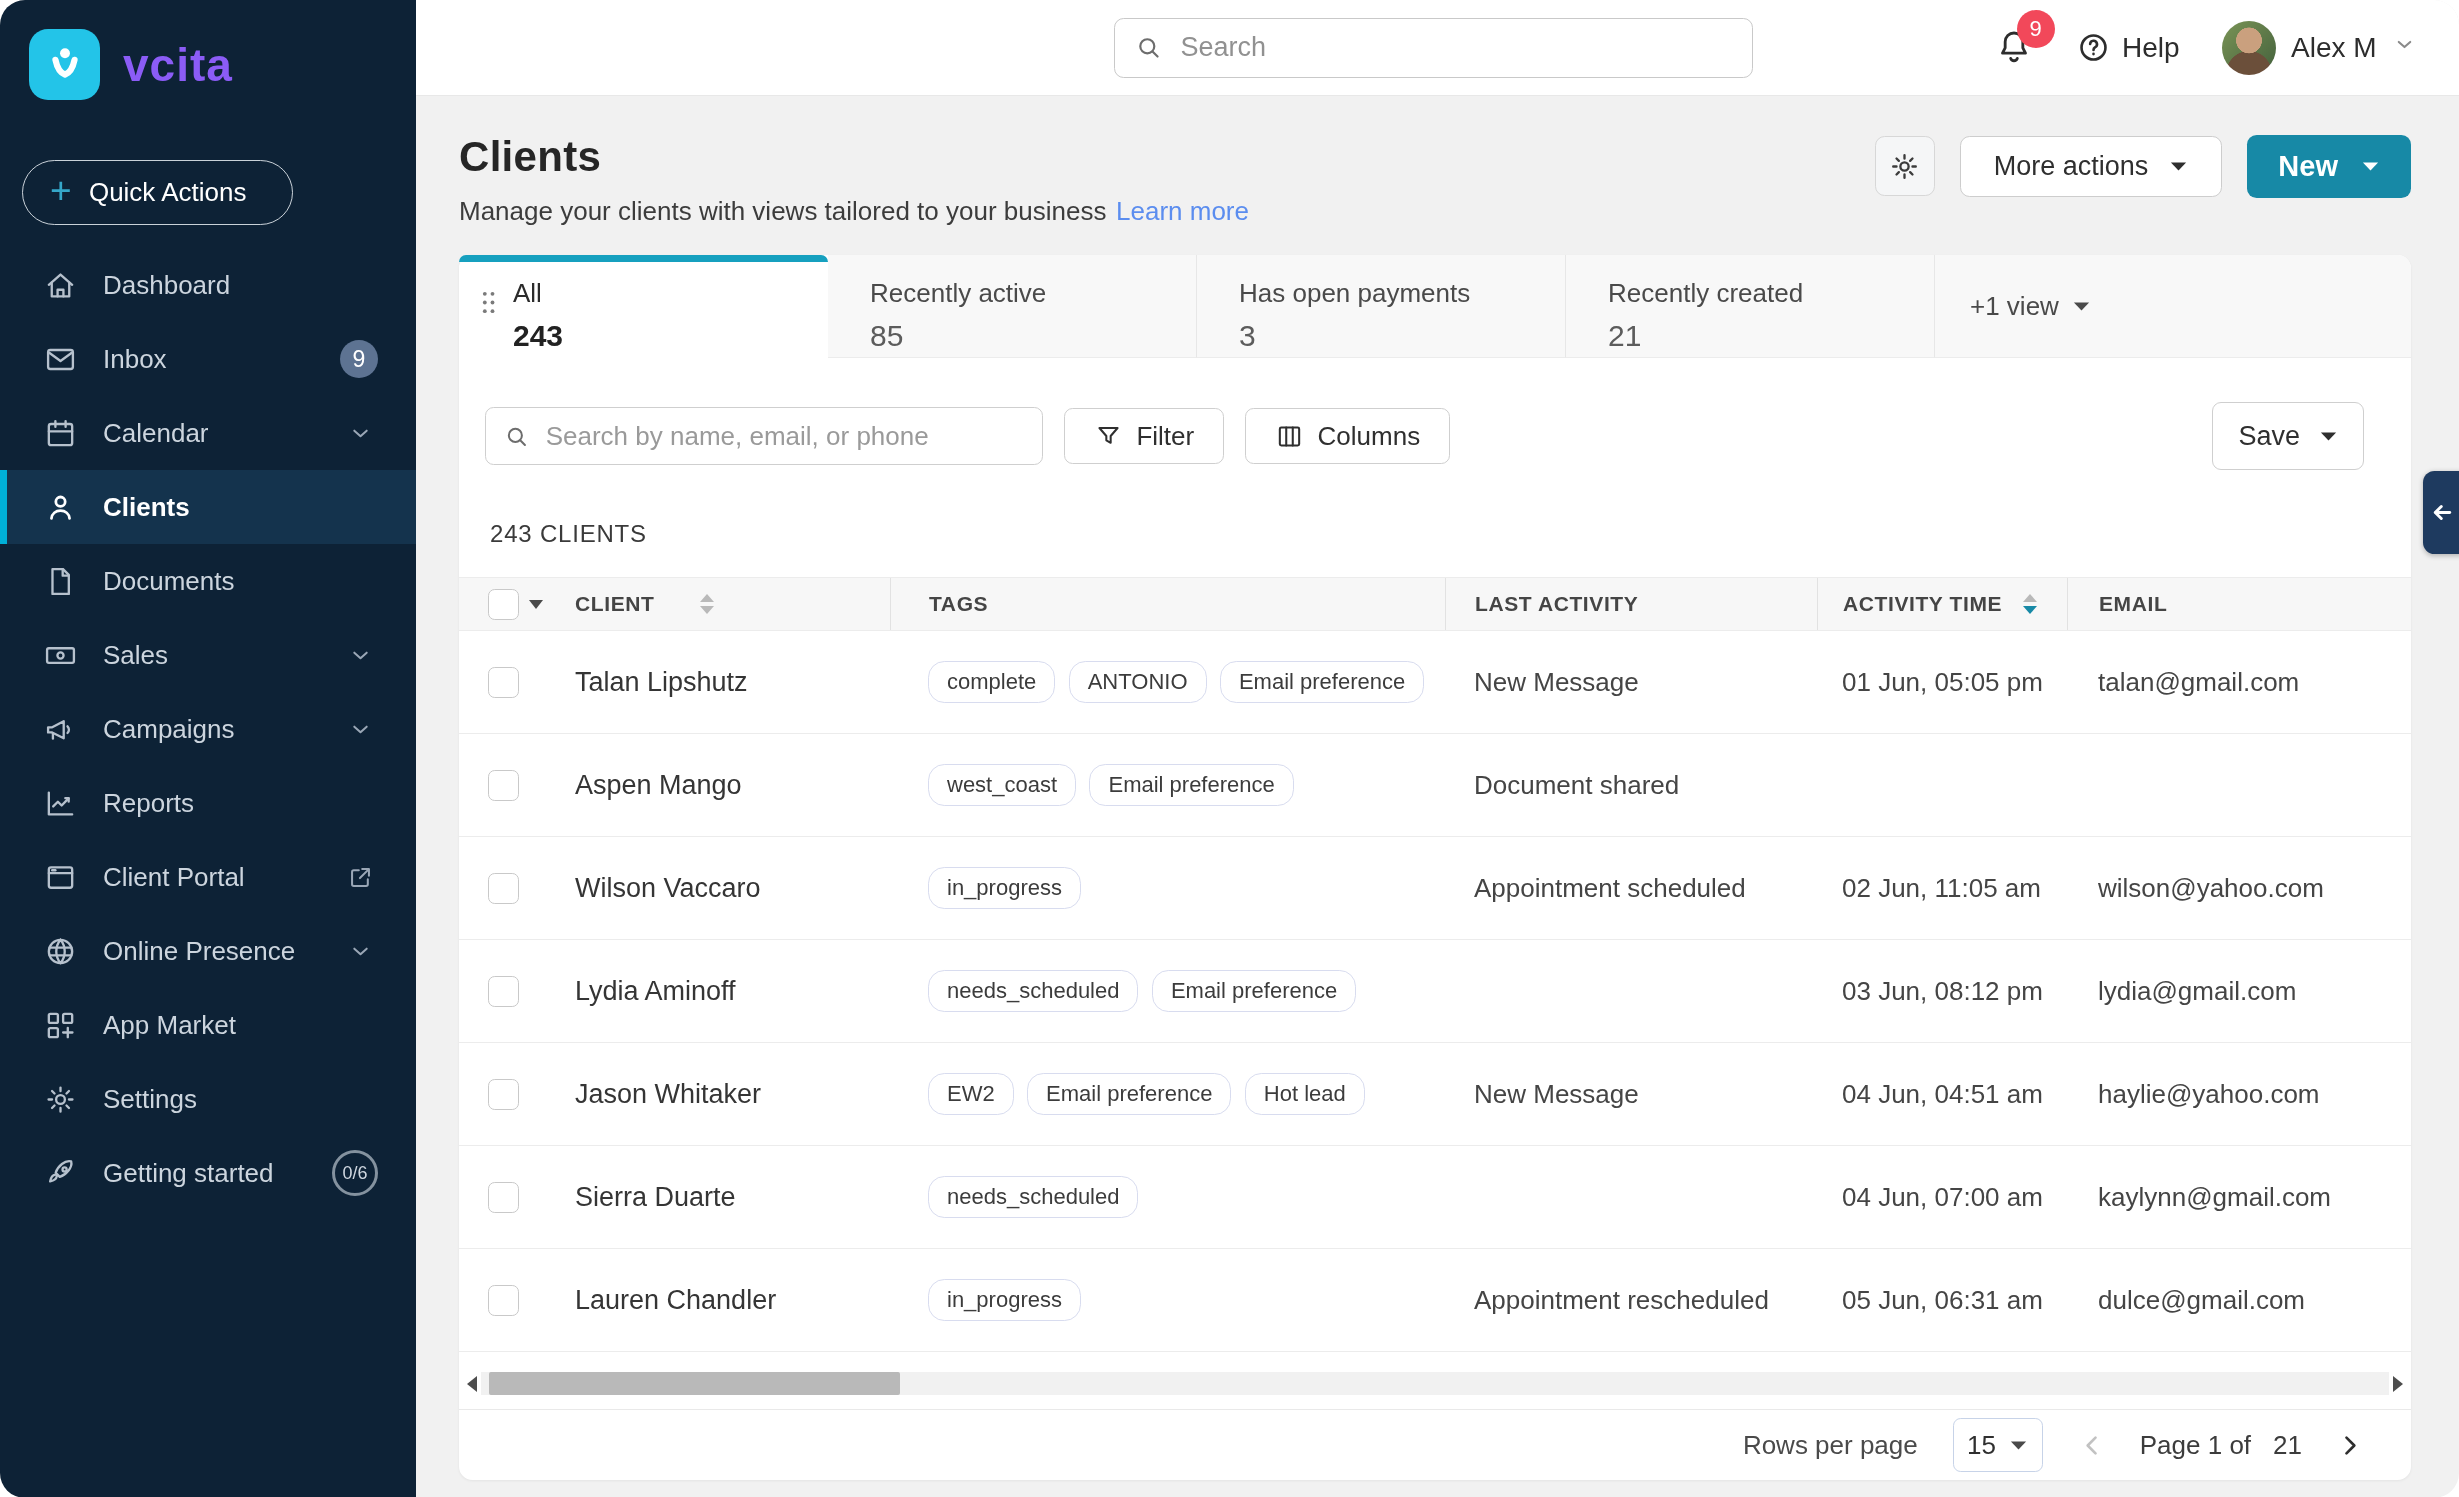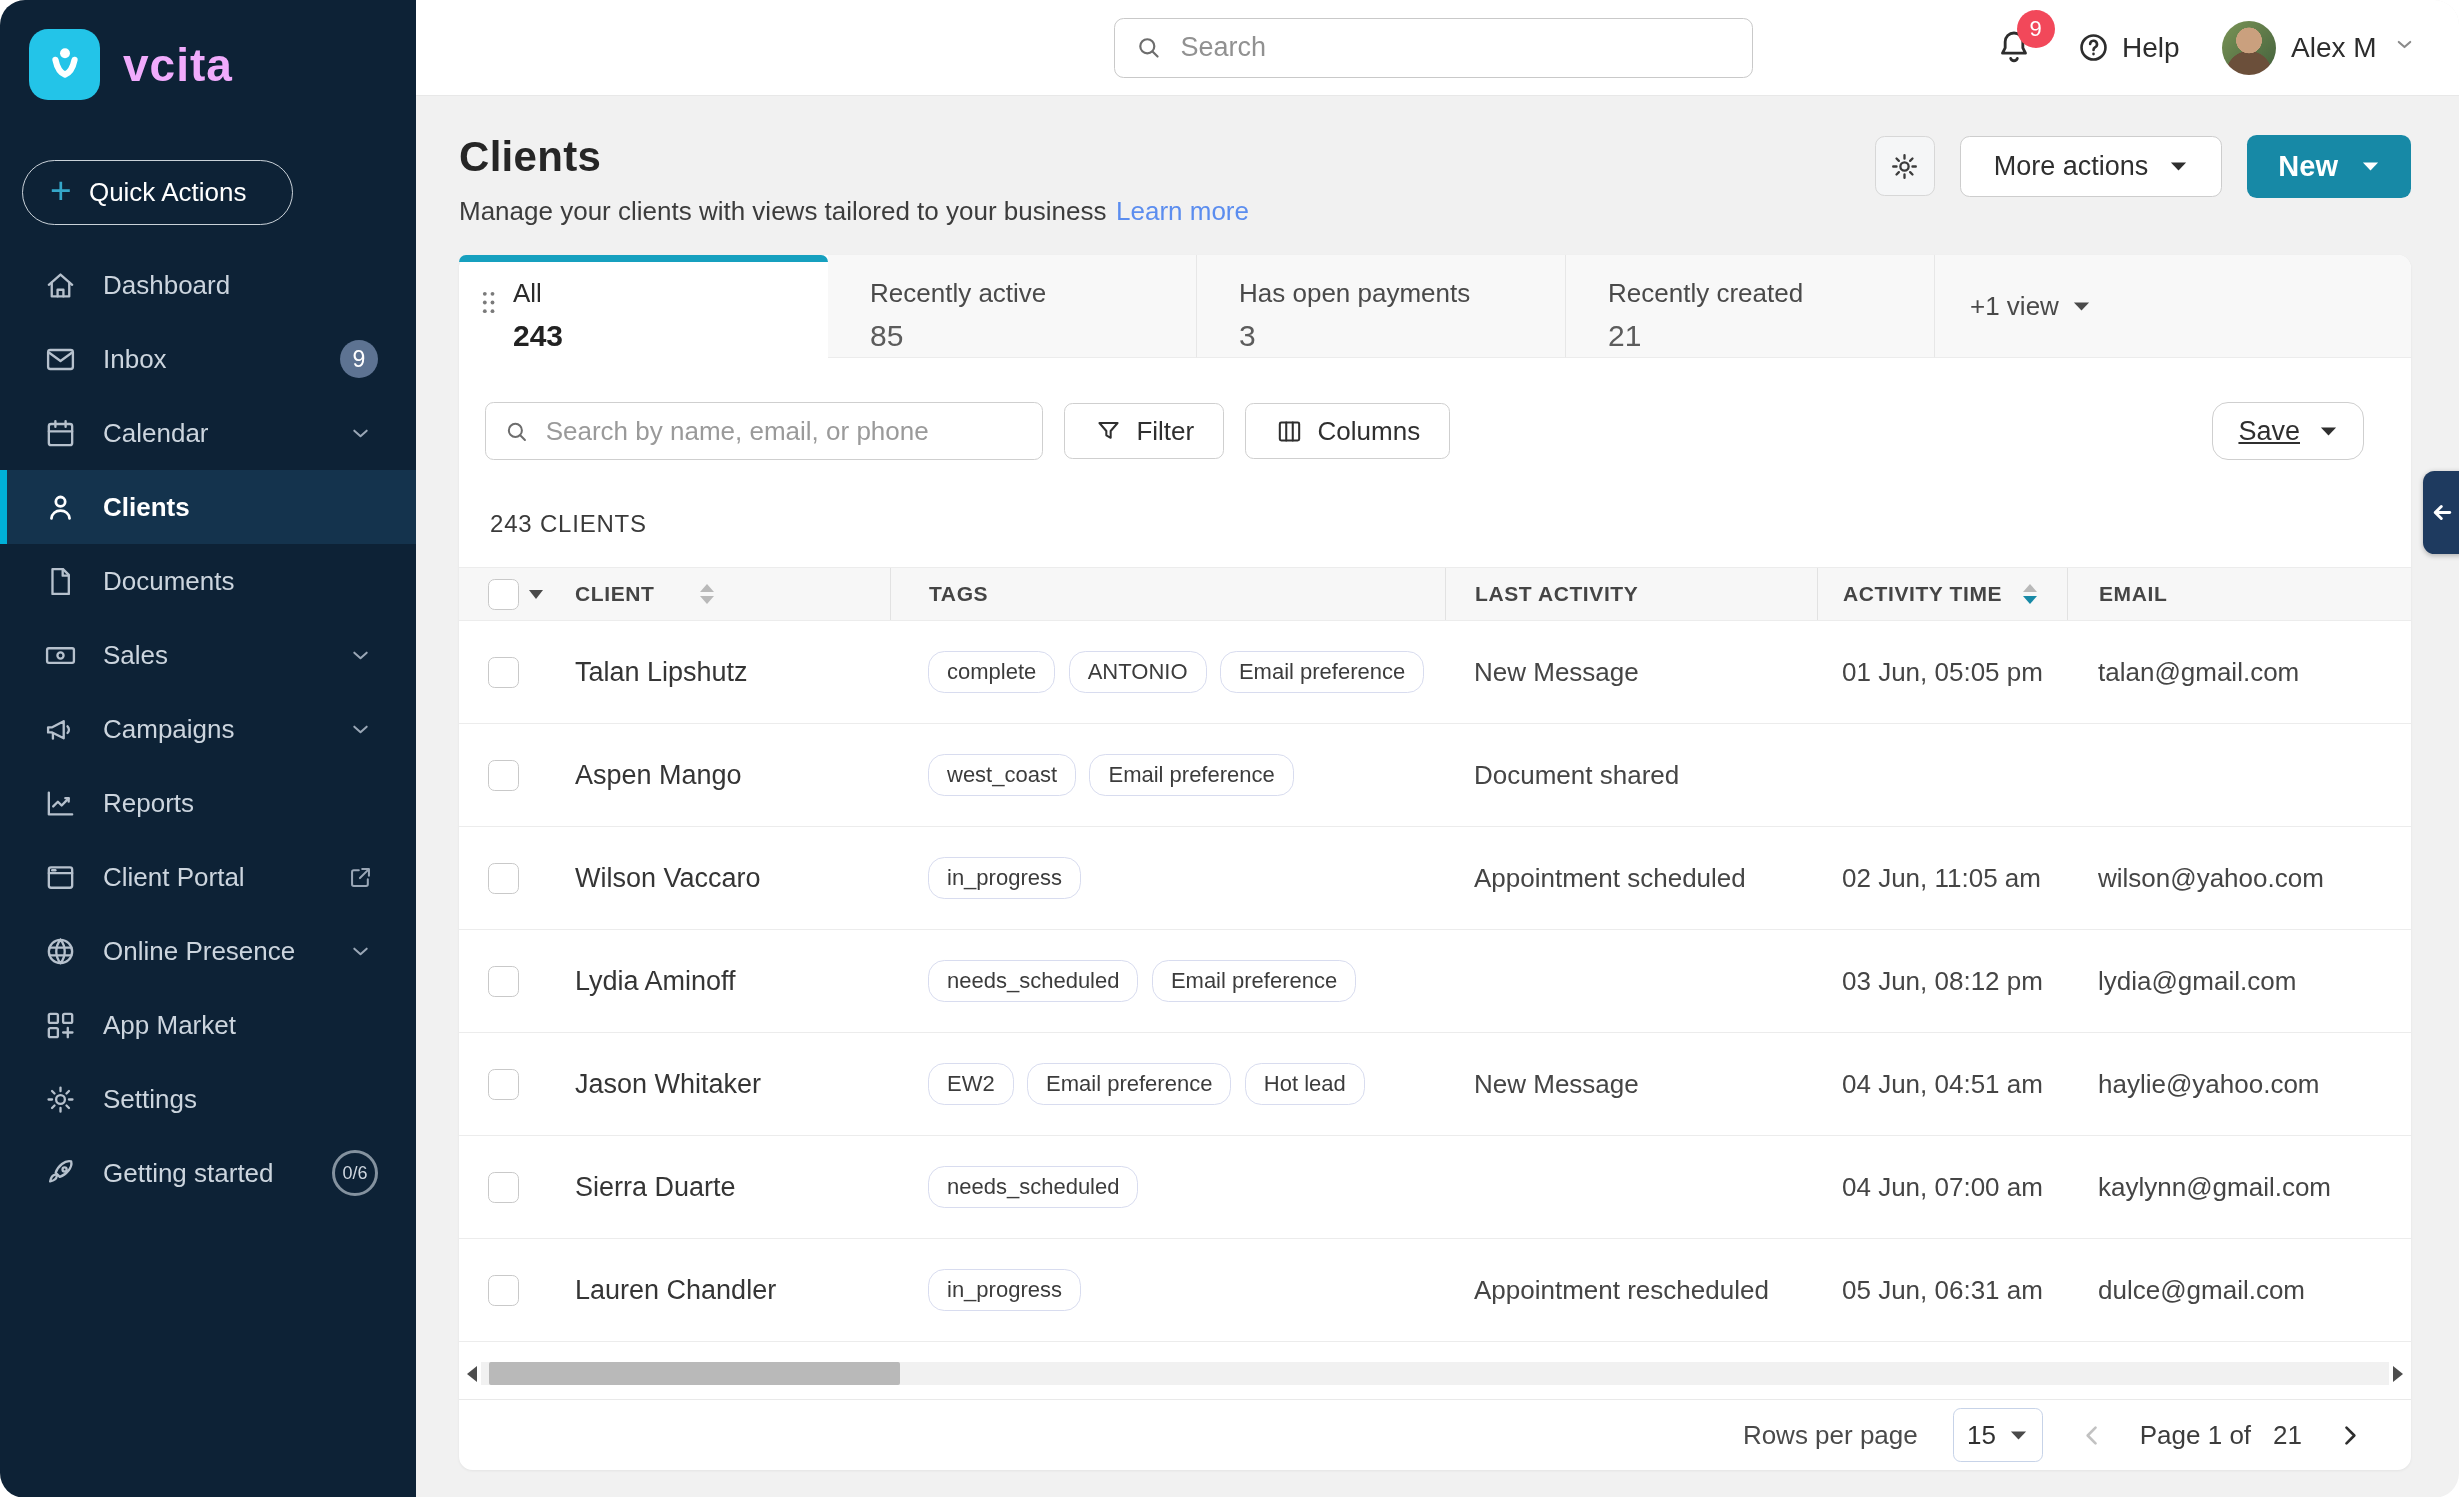--- a/index.html
+++ b/index.html
@@ -3,21 +3,21 @@
 <meta charset="utf-8">
 <style>
   html,body{margin:0;padding:0;background:#fff;}
   *{box-sizing:border-box;font-family:"Liberation Sans",sans-serif;}
   .app{width:2459px;height:1498px;border-radius:25px;overflow:hidden;display:flex;background:#f1f1f1;position:relative;}
 
   
   .sidebar{width:416px;flex:0 0 416px;background:#0d2236;color:#d5dde6;display:flex;flex-direction:column;}
   .logo-row{display:flex;align-items:center;gap:23px;padding:29px 0 0 29px;}
   .logo-mark{width:71px;height:71px;border-radius:19px;background:#23c4e8;display:flex;align-items:center;justify-content:center;}
-  .logo-text{font-size:46px;font-weight:700;color:#f0abfc;letter-spacing:1px;}
+  .logo-text{font-size:46px;font-weight:700;color:#8b5cf6;letter-spacing:1px;}
   .quick-actions{margin:60px 0 0 22px;width:271px;height:65px;border-radius:33px;border:1.9px solid rgba(235,241,246,.85);background:transparent;display:flex;align-items:center;gap:17.3px;padding:0 0 0 27px;color:#fff;font-size:26px;cursor:pointer;}
   .qa-plus{color:#35a7c9;font-size:37px;font-weight:400;line-height:1;margin-top:-3.8px;}
   .nav{margin-top:23px;display:flex;flex-direction:column;}
   .nav-item{height:74px;display:flex;align-items:center;gap:25px;padding:0 38px 0 43px;font-size:26px;color:#ccd5de;cursor:pointer;position:relative;}
   .nav-item svg{width:35px;height:35px;stroke:#b6c1cd;fill:none;stroke-width:1.6;stroke-linecap:round;stroke-linejoin:round;flex:0 0 35px;}
   .nav-item.active{background:#14334d;color:#fff;font-weight:700;}
   .nav-item.active::before{content:"";position:absolute;left:0;top:0;bottom:0;width:6.7px;background:#00b0d8;}
   .nav-item.active svg{stroke:#fff;stroke-width:1.9;}
   .nav-right{margin-left:auto;display:flex;align-items:center;}
   .nav-badge{min-width:38px;height:38px;border-radius:19px;background:#5d7392;color:#fff;font-size:23px;display:flex;align-items:center;justify-content:center;padding:0 9.6px;}
@@ -71,21 +71,21 @@
   .tab-rest{flex:1;background:#f8f8f8;border-radius:0 13.4px 0 0;border-bottom:1px solid #ececec;display:flex;align-items:center;padding-left:35px;}
   .more-views{display:flex;align-items:center;gap:13.4px;font-size:26px;color:#4a4a4a;cursor:pointer;}
 
   .card-toolbar{margin-top:44px;padding:0 47px 0 26px;display:flex;align-items:center;gap:21px;flex:0 0 58px;}
   .tool-search{width:558px;height:58px;border:1.9px solid #cfcfcf;border-radius:8.6px;display:flex;align-items:center;gap:13.4px;padding:0 17.3px;background:#fff;}
   .tool-search svg{width:27px;height:27px;stroke:#6d6d6d;fill:none;stroke-width:1.8;stroke-linecap:round;}
   .tool-search input{border:none;outline:none;font-size:26px;color:#333;flex:1;background:transparent;}
   .tool-search input::placeholder{color:#9a9a9a;}
   .tool-btn{height:56px;border-radius:8.6px;border:1.9px solid #cfcfcf;background:#fff;display:flex;align-items:center;gap:13.4px;padding:0 29px;font-size:26px;color:#2f2f2f;cursor:pointer;}
   .tool-btn svg{width:29px;height:29px;stroke:#2f2f2f;fill:none;stroke-width:1.7;stroke-linecap:round;stroke-linejoin:round;}
-  .save-btn{margin-left:auto;height:58px;border-radius:16px;border:1.9px solid #cfcfcf;background:#fff;display:flex;align-items:center;gap:19px;padding:0 25px;font-size:27px;color:#2f2f2f;cursor:pointer;text-decoration:underline;}
+  .save-btn{margin-left:auto;height:68px;border-radius:9px;border:1.9px solid #cfcfcf;background:#fff;display:flex;align-items:center;gap:19px;padding:0 25px;font-size:27px;color:#2f2f2f;cursor:pointer;}
 
   .count-label{margin-top:50px;padding-left:31px;font-size:24px;color:#3a3a3a;letter-spacing:0.8px;flex:0 0 auto;}
 
   .thead{margin-top:29px;height:54px;flex:0 0 54px;background:#f7f7f7;border-top:1px solid #ececec;border-bottom:1px solid #ececec;display:flex;align-items:stretch;font-size:21px;font-weight:700;color:#454545;letter-spacing:0.6px;}
   .col{display:flex;align-items:center;}
   .col-check{flex:0 0 116px;padding-left:29px;gap:9.6px;}
   .col-client{flex:0 0 315px;}
   .col-tags{flex:0 0 555px;padding-left:38px;}
   .col-activity{flex:0 0 372px;padding-left:29px;}
   .col-time{flex:0 0 250px;padding-left:25px;}

